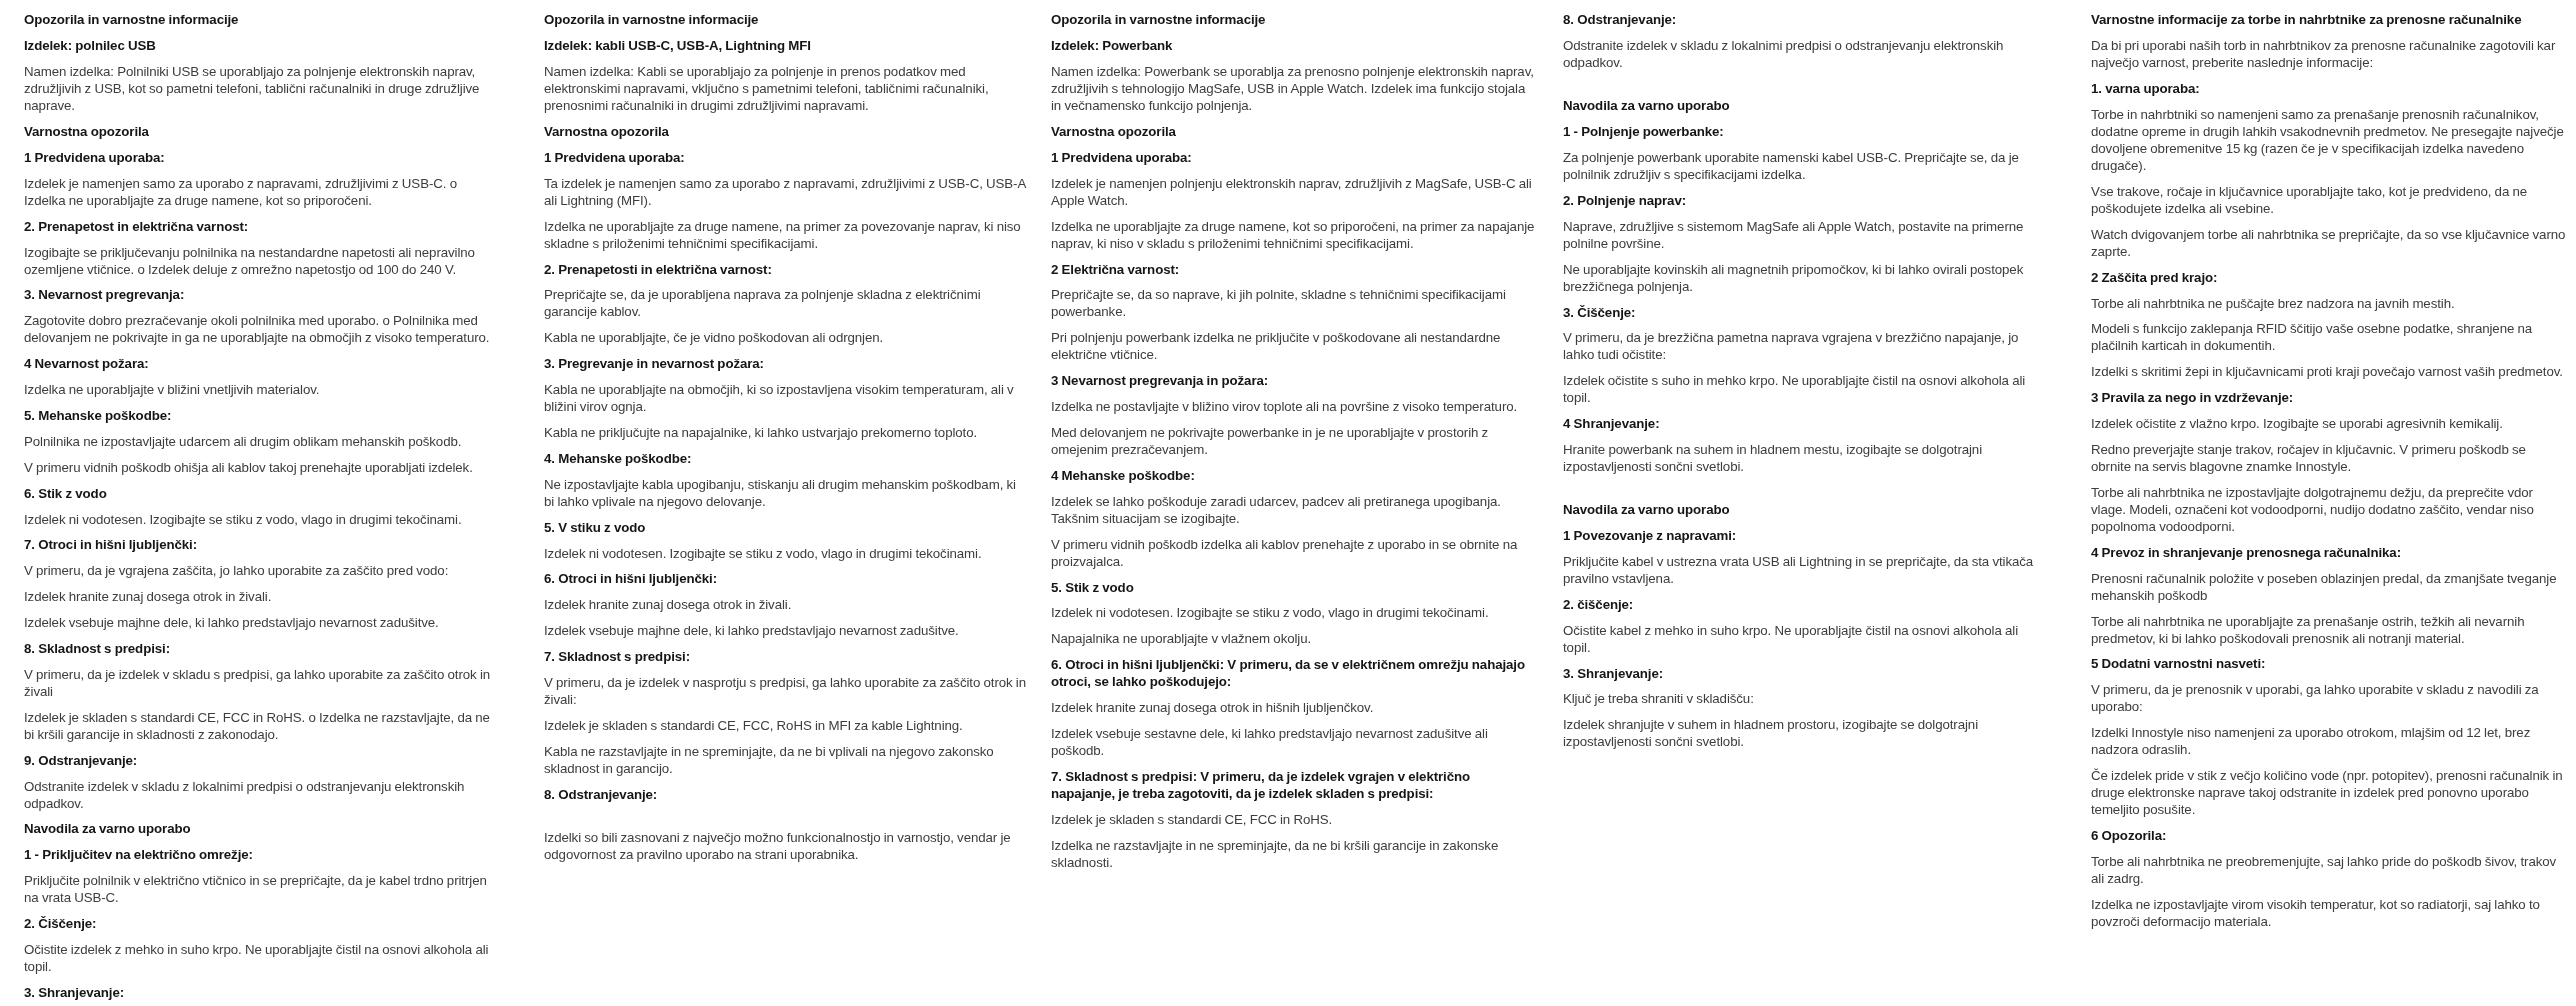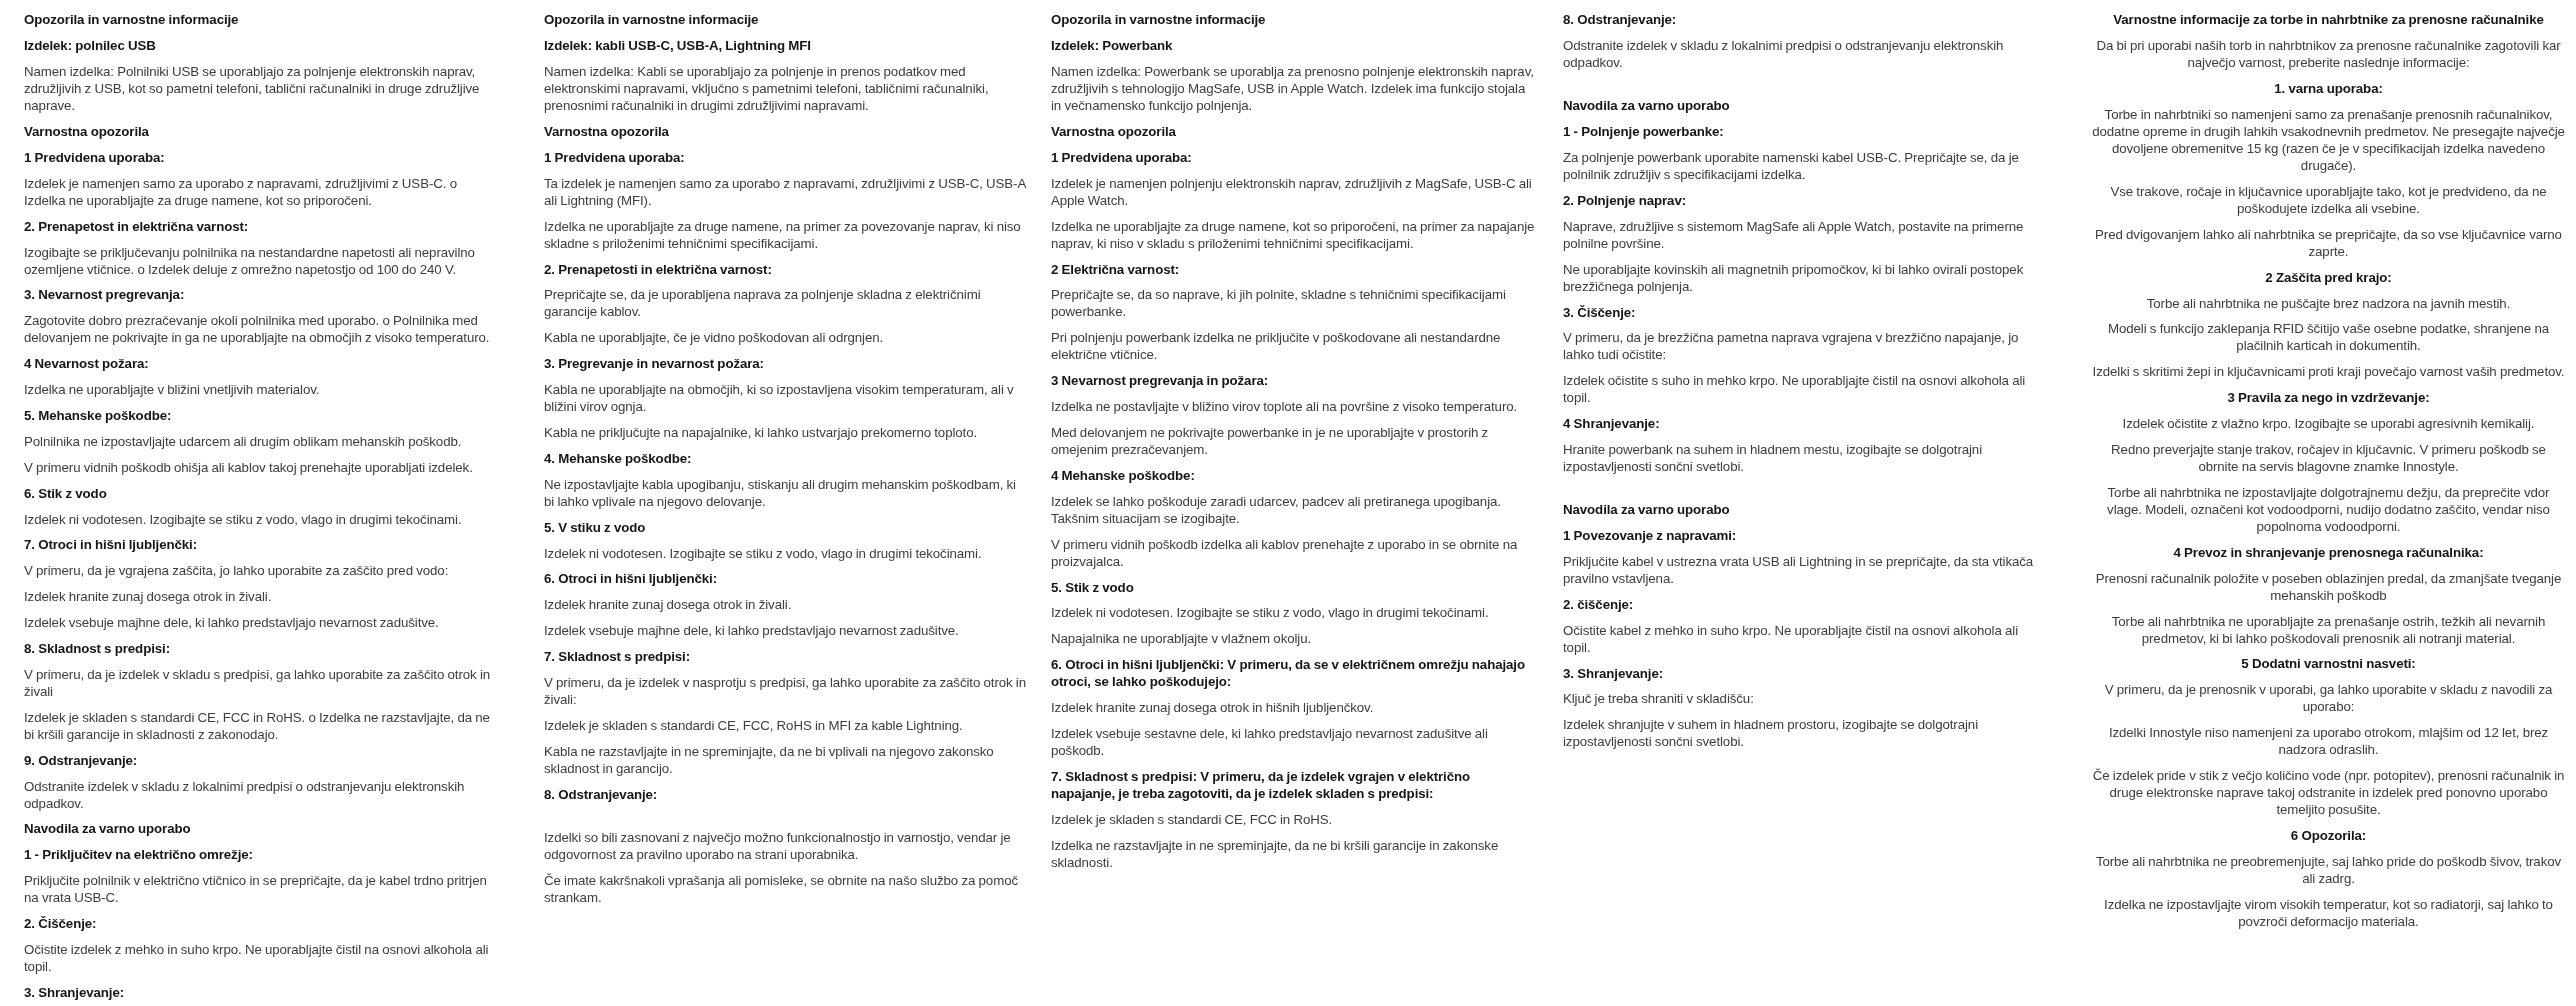--- a/index.html
+++ b/index.html
@@ -9,21 +9,21 @@
     height: 1006px;
     background: #ffffff;
     font-family: "Liberation Sans", sans-serif;
     overflow: hidden;
   }
   .col { position: absolute; top: 11.3px; }
   .col-0 { left: 24px;   width: 477px; }
   .col-1 { left: 544px;  width: 485px; }
   .col-2 { left: 1051px; width: 486px; }
   .col-3 { left: 1563px; width: 485px; }
-  .col-4 { left: 2091px; width: 475px; text-align: center; }
+  .col-4 { left: 2091px; width: 475px; }
   .block {
     font-size: 13.3px;
     line-height: 17px;
     margin: 0 0 8.9px 0;
     letter-spacing: -0.1px;
     word-spacing: -0.3px;
   }
   .block.h { font-weight: bold; color: #161616; }
   .block.p { font-weight: normal; color: #3d3d3d; }
   .block.gap { margin-top: 26px; }
@@ -87,21 +87,20 @@
       <div class="block p">Izdelek ni vodotesen. Izogibajte se stiku z vodo, vlago in drugimi tekočinami.</div>
       <div class="block h">6. Otroci in hišni ljubljenčki:</div>
       <div class="block p">Izdelek hranite zunaj dosega otrok in živali.</div>
       <div class="block p">Izdelek vsebuje majhne dele, ki lahko predstavljajo nevarnost zadušitve.</div>
       <div class="block h">7. Skladnost s predpisi:</div>
       <div class="block p">V primeru, da je izdelek v nasprotju s predpisi, ga lahko uporabite za zaščito otrok in živali:</div>
       <div class="block p">Izdelek je skladen s standardi CE, FCC, RoHS in MFI za kable Lightning.</div>
       <div class="block p">Kabla ne razstavljajte in ne spreminjajte, da ne bi vplivali na njegovo zakonsko skladnost in garancijo.</div>
       <div class="block h">8. Odstranjevanje:</div>
       <div class="block p gap">Izdelki so bili zasnovani z največjo možno funkcionalnostjo in varnostjo, vendar je odgovornost za pravilno uporabo na strani uporabnika.</div>
-      <div class="block p">Če imate kakršnakoli vprašanja ali pomisleke, se obrnite na našo službo za pomoč strankam.</div>
     </div>
   <div class="col col-2">
       <div class="block h">Opozorila in varnostne informacije</div>
       <div class="block h">Izdelek: Powerbank</div>
       <div class="block p">Namen izdelka: Powerbank se uporablja za prenosno polnjenje elektronskih naprav, združljivih s tehnologijo MagSafe, USB in Apple Watch. Izdelek ima funkcijo stojala in večnamensko funkcijo polnjenja.</div>
       <div class="block h">Varnostna opozorila</div>
       <div class="block h">1 Predvidena uporaba:</div>
       <div class="block p">Izdelek je namenjen polnjenju elektronskih naprav, združljivih z MagSafe, USB-C ali Apple Watch.</div>
       <div class="block p">Izdelka ne uporabljajte za druge namene, kot so priporočeni, na primer za napajanje naprav, ki niso v skladu s priloženimi tehničnimi specifikacijami.</div>
       <div class="block h">2 Električna varnost:</div>
@@ -145,21 +144,21 @@
       <div class="block h">3. Shranjevanje:</div>
       <div class="block p">Ključ je treba shraniti v skladišču:</div>
       <div class="block p">Izdelek shranjujte v suhem in hladnem prostoru, izogibajte se dolgotrajni izpostavljenosti sončni svetlobi.</div>
     </div>
   <div class="col col-4">
       <div class="block h">Varnostne informacije za torbe in nahrbtnike za prenosne računalnike</div>
       <div class="block p">Da bi pri uporabi naših torb in nahrbtnikov za prenosne računalnike zagotovili kar največjo varnost, preberite naslednje informacije:</div>
       <div class="block h">1. varna uporaba:</div>
       <div class="block p">Torbe in nahrbtniki so namenjeni samo za prenašanje prenosnih računalnikov, dodatne opreme in drugih lahkih vsakodnevnih predmetov. Ne presegajte največje dovoljene obremenitve 15 kg (razen če je v specifikacijah izdelka navedeno drugače).</div>
       <div class="block p">Vse trakove, ročaje in ključavnice uporabljajte tako, kot je predvideno, da ne poškodujete izdelka ali vsebine.</div>
-      <div class="block p">Pred dvigovanjem lahko ali nahrbtnika se prepričajte, da so vse ključavnice varno zaprte.</div>
+      <div class="block p">Watch dvigovanjem torbe ali nahrbtnika se prepričajte, da so vse ključavnice varno zaprte.</div>
       <div class="block h">2 Zaščita pred krajo:</div>
       <div class="block p">Torbe ali nahrbtnika ne puščajte brez nadzora na javnih mestih.</div>
       <div class="block p">Modeli s funkcijo zaklepanja RFID ščitijo vaše osebne podatke, shranjene na plačilnih karticah in dokumentih.</div>
       <div class="block p">Izdelki s skritimi žepi in ključavnicami proti kraji povečajo varnost vaših predmetov.</div>
       <div class="block h">3 Pravila za nego in vzdrževanje:</div>
       <div class="block p">Izdelek očistite z vlažno krpo. Izogibajte se uporabi agresivnih kemikalij.</div>
       <div class="block p">Redno preverjajte stanje trakov, ročajev in ključavnic. V primeru poškodb se obrnite na servis blagovne znamke Innostyle.</div>
       <div class="block p">Torbe ali nahrbtnika ne izpostavljajte dolgotrajnemu dežju, da preprečite vdor vlage. Modeli, označeni kot vodoodporni, nudijo dodatno zaščito, vendar niso popolnoma vodoodporni.</div>
       <div class="block h">4 Prevoz in shranjevanje prenosnega računalnika:</div>
       <div class="block p">Prenosni računalnik položite v poseben oblazinjen predal, da zmanjšate tveganje mehanskih poškodb</div>

